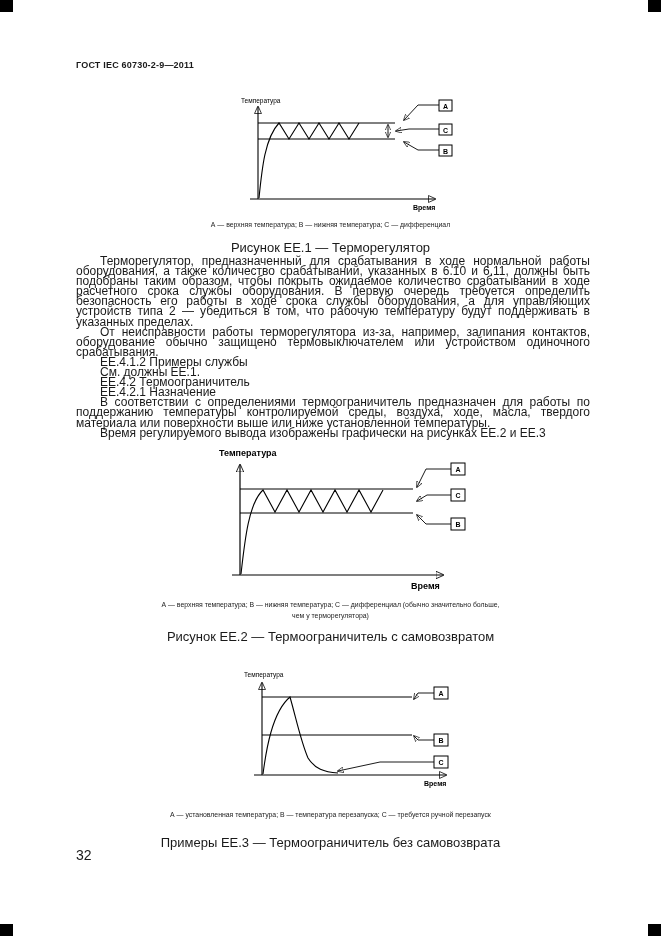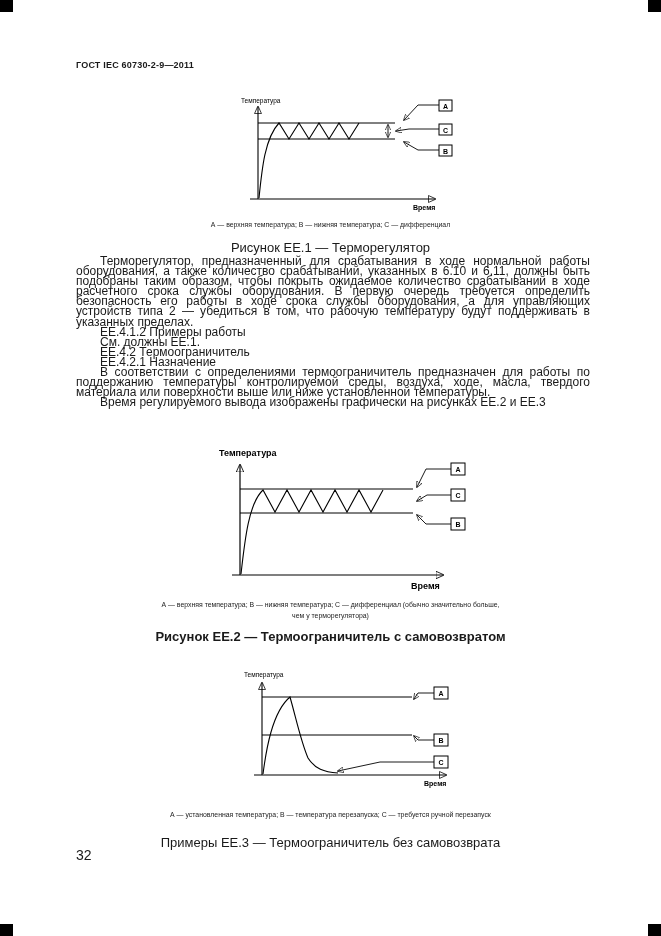--- a/index.html
+++ b/index.html
@@ -18,21 +18,21 @@
   .fig1 { left:237px; top:93px; }
   .fig2 { left:213px; top:443px; }
   .fig3 { left:238px; top:666px; }
   .caption { position:absolute; left:55px; right:55px; text-align:center; font-size:6.9px; color:#222; }
   .cap1 { top:221px; }
   .cap2a { top:601px; }
   .cap2b { top:612px; }
   .cap3 { top:811px; }
   .figtitle { position:absolute; left:55px; right:55px; text-align:center; font-size:13px; color:#1a1a1a; }
   .t1 { top:240px; }
-  .t2 { top:629px;font-weight:bold; }
+  .t2 { top:629px; }
   .t3 { top:835px; }
   .body-text { position:absolute; left:76px; top:256px; width:514px; font-size:12px; line-height:10.1px; text-align:justify; }
   .body-text p { text-indent:24px; }
   .body-text p.line { text-align:left; }
   .pagenum { position:absolute; left:76px; top:847px; font-size:14px; }
   svg line, svg path, svg polyline { stroke:#000; fill:none; }
   svg rect.cbox { fill:#fff; stroke:#000; stroke-width:1; }
   svg text { fill:#000; stroke:none; font-family:"Liberation Sans", sans-serif; }
   svg text.axis-label { font-size:6.5px; }
   svg text.axis-label-big { font-size:9px; font-weight:bold; }
@@ -81,21 +81,22 @@
       <rect class="cbox" x="202" y="52" width="13" height="11"></rect>
       <text class="cletter" x="208.5" y="60.5">В</text>
     </g>
   </svg>
 
   <div class="caption cap1">А — верхняя температура; В — нижняя температура; С — дифференциал</div>
   <div class="figtitle t1">Рисунок ЕЕ.1 — Терморегулятор</div>
 
   <div class="body-text">
     <p>Терморегулятор, предназначенный для срабатывания в ходе нормальной работы оборудования, а также количество срабатываний, указанных в 6.10 и 6.11, должны быть подобраны таким образом, чтобы покрыть ожидаемое количество срабатываний в ходе расчетного срока службы оборудования. В первую очередь требуется определить безопасность его работы в ходе срока службы оборудования, а для управляющих устройств типа 2 — убедиться в том, что рабочую температуру будут поддерживать в указанных пределах.</p>
-    <p class="line">ЕЕ.4.1.2 Примеры работы</p>
+    <p>От неисправности работы терморегулятора из-за, например, залипания контактов, оборудование обычно защищено термовыключателем или устройством одиночного срабатывания.</p>
+    <p class="line">ЕЕ.4.1.2 Примеры службы</p>
     <p class="line">См. должны ЕЕ.1.</p>
     <p class="line">ЕЕ.4.2 Термоограничитель</p>
     <p class="line">ЕЕ.4.2.1 Назначение</p>
     <p>В соответствии с определениями термоограничитель предназначен для работы по поддержанию температуры контролируемой среды, воздуха, ходе, масла, твердого материала или поверхности выше или ниже установленной температуры.</p>
     <p class="line">Время регулируемого вывода изображены графически на рисунках ЕЕ.2 и ЕЕ.3</p>
   </div>
 
   <svg class="fig fig2" width="262" height="156" viewBox="0 0 262 156">
     <text class="axis-label-big" x="6" y="13">Температура</text>
     <line x1="27" y1="132" x2="27" y2="22" stroke-width="1.2" marker-end="url(#ah)"></line>

